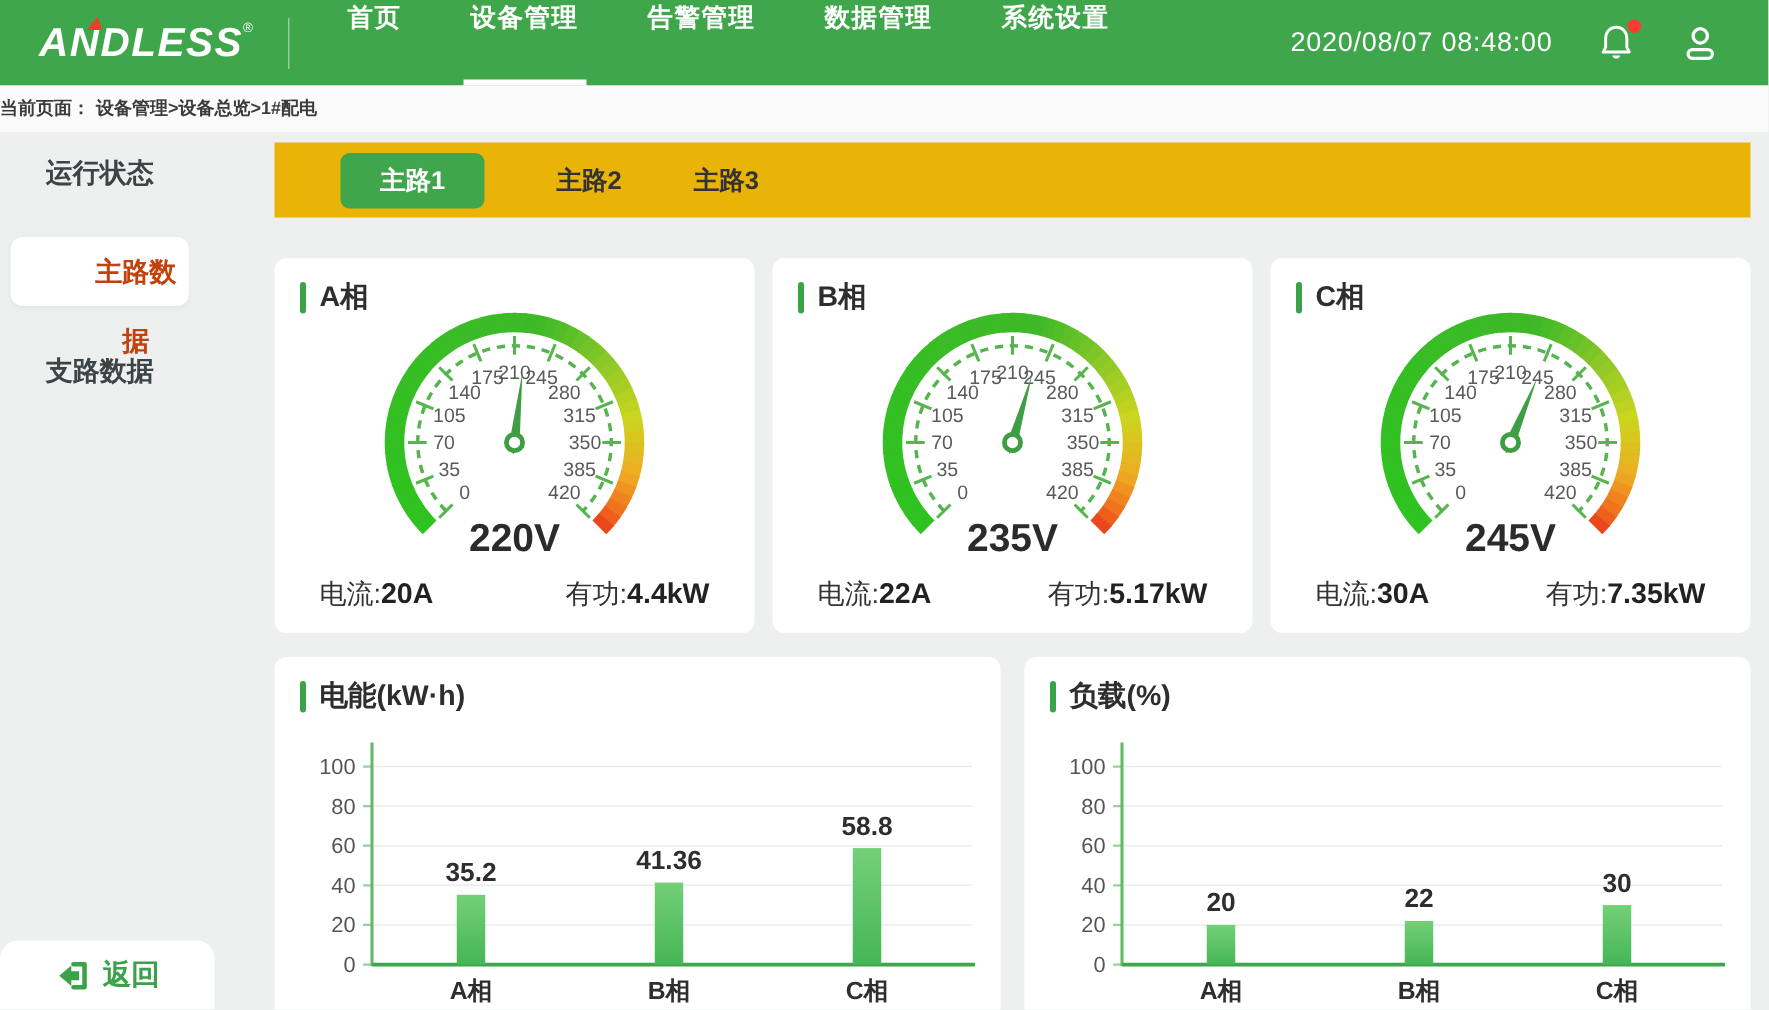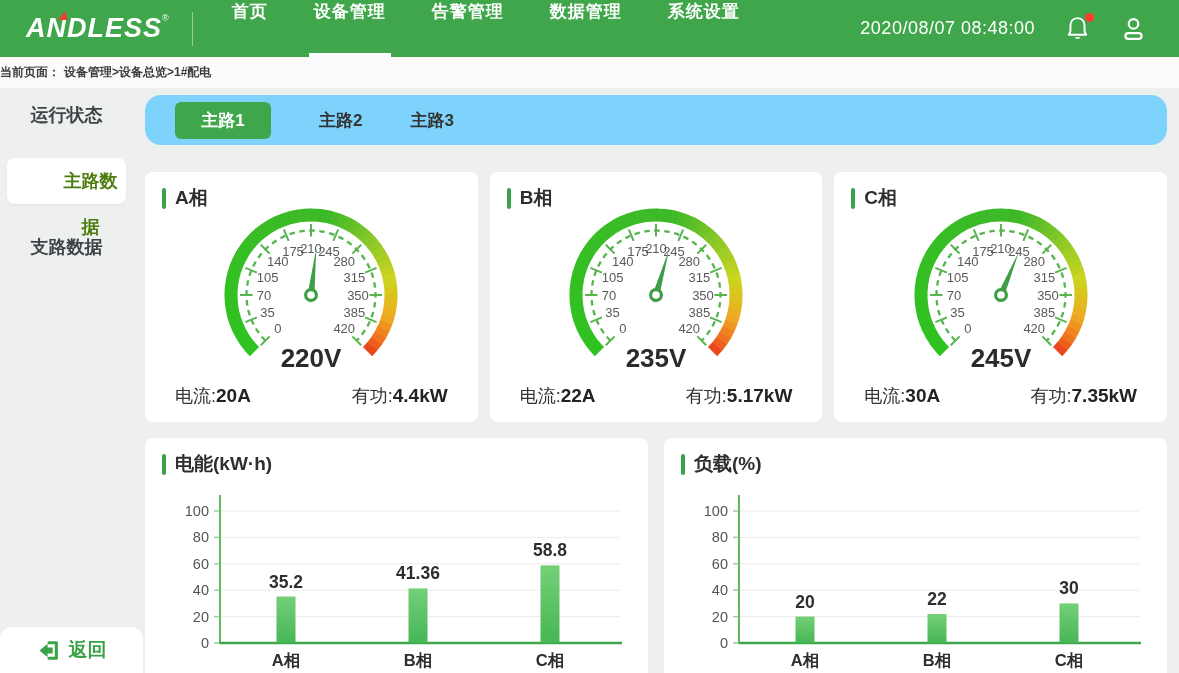--- a/index.html
+++ b/index.html
@@ -28,36 +28,36 @@
   .datetime { font-size:18px; letter-spacing:.5px; }
   .icon-btn { position:relative; display:flex; cursor:pointer; }
   .alert-dot { position:absolute; top:-2px; right:-4px; width:9px; height:9px;
           border-radius:50%; background:#FF3B2F; }
 
   
   .breadcrumb { height:31px; background:#fafbfa; display:flex; align-items:center;
           font-size:12px; color:#3c3c3c; font-weight:600; gap:4px; }
 
   
-  .layout { display:flex; height:585px; }
+  .layout { display:flex; height:585px;gap:38px; }
   .sidebar { width:133px; position:relative; padding-top:4px; flex-shrink:0; }
   .side-item { height:46px; line-height:46px; text-align:center; font-size:18px; font-weight:600;
           color:#3d4447; margin:0 7px 20px 7px; cursor:pointer; }
-  .side-item.active { background:#fff; color:#4d7c0f; border-radius:8px;
+  .side-item.active { background:#fff; color:#c2410c; border-radius:8px;
           box-shadow:0 1px 3px rgba(0,0,0,.05);padding-left:48px; }
   .back-card { position:absolute; left:0; bottom:0; width:143px; height:46px; background:#fff;
           border-radius:12px 12px 0 0; display:flex; align-items:center; justify-content:center;
           gap:9px; cursor:pointer; }
   .back-label { font-size:19px; font-weight:700; color:#3AA348; }
 
   .main { flex:1; padding:7px 12px 0 12px; display:flex; flex-direction:column; }
 
   
-  .tab-card { height:50px; background:#7dd3fc; border-radius:16px; display:flex; align-items:center;
-          padding-left:30px; gap:48px; margin-bottom:27px; flex-shrink:0; }
+  .tab-card { height:50px; background:#eab308; border-radius:0; display:flex; align-items:center;
+          padding-left:44px; gap:48px; margin-bottom:27px; flex-shrink:0; }
   .tab { font-size:17px; font-weight:600; color:#333; cursor:pointer; }
   .tab.active { background:#3FA64B; color:#fff; width:96px; height:37px; line-height:37px;
           text-align:center; border-radius:6px; }
 
   
   .gauges-row { display:flex; gap:12px; margin-bottom:16px; flex-shrink:0; }
   .gauge-card { flex:1; height:250px; background:#fff; border-radius:8px; position:relative;
           padding-top:13px; }
   .card-head { display:flex; align-items:center; gap:9px; margin-left:17px; }
   .head-bar { width:4px; height:21px; border-radius:2px; background:#3AA348; }

